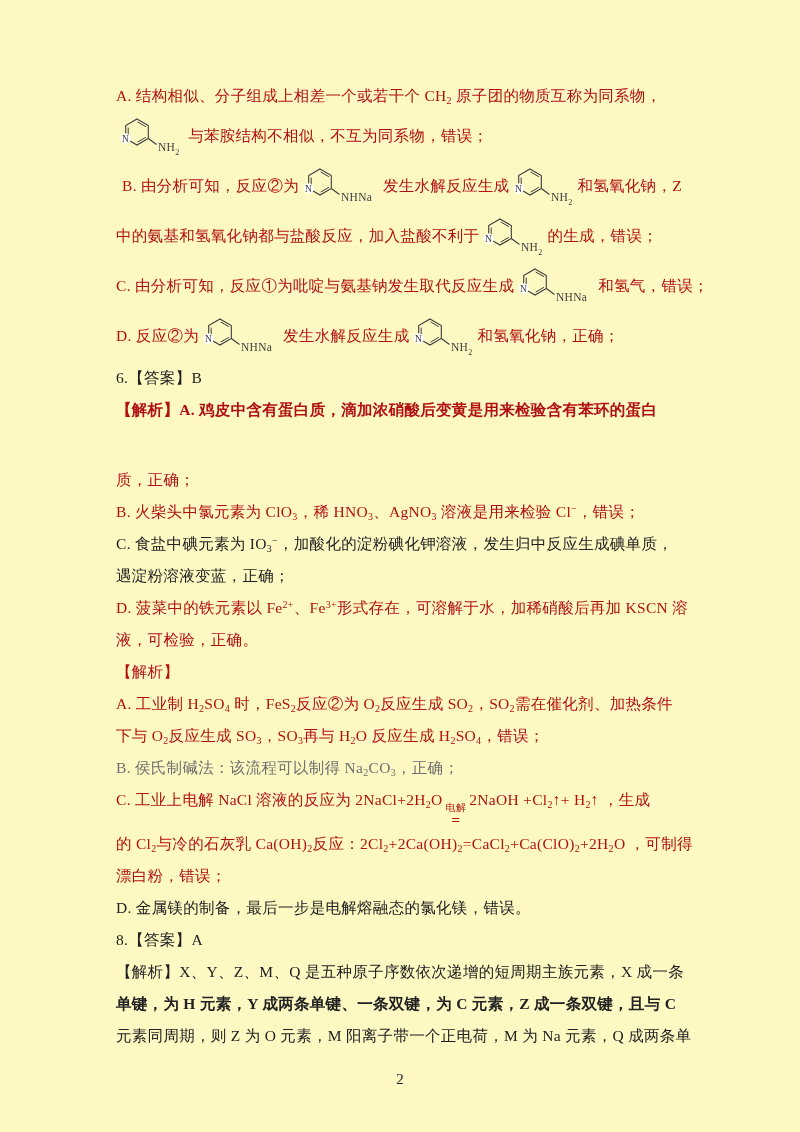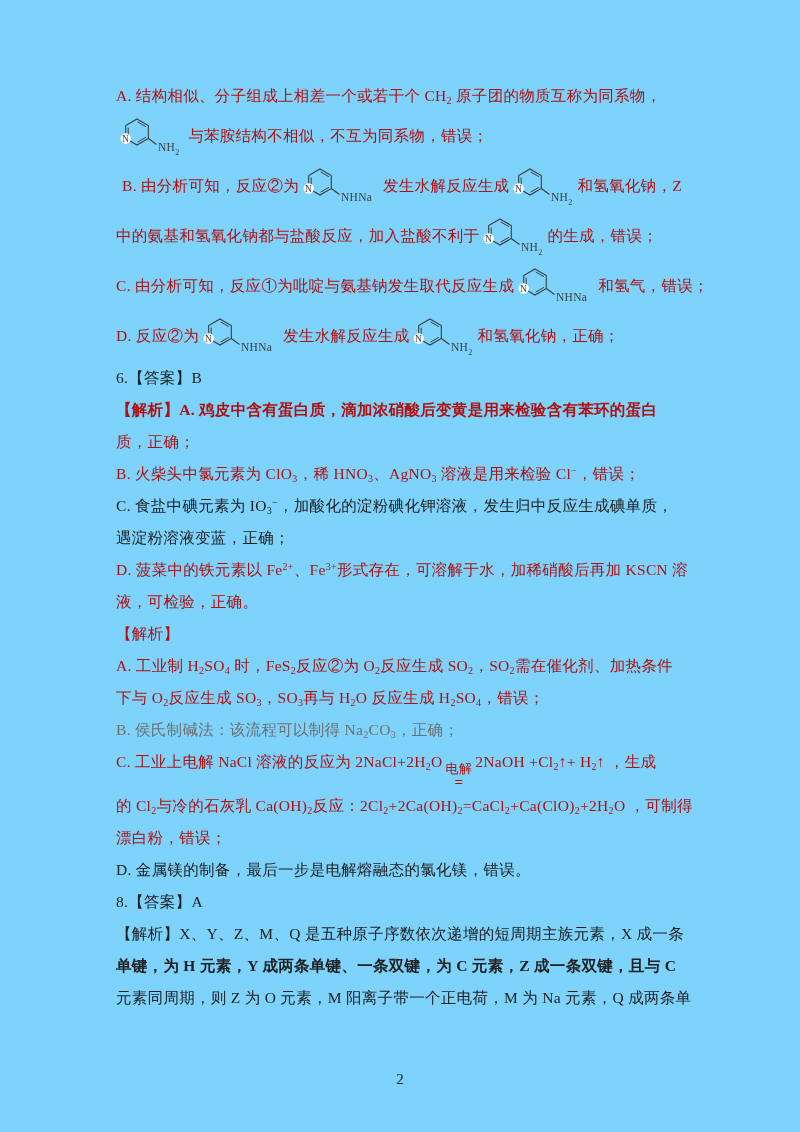--- a/index.html
+++ b/index.html
@@ -2,21 +2,21 @@
 <html><head>
 <meta charset="utf-8">
 <style>
   * { margin: 0; padding: 0; box-sizing: border-box; }
   html, body { background: #e8e8e8; }
   .page {
     position: relative;
     width: 800px;
     height: 1132px;
     margin: 0 auto;
-    background: #7dd3fc;
+    background: #fef9c3;
     font-family: "Liberation Serif", "DejaVu Serif", serif;
     overflow: hidden;
   }
   .doc-body {
     position: absolute;
     top: 80px;
     left: 116px;
     right: 112px;
   }
   .line {
@@ -31,21 +31,21 @@
   .struct { display: inline-block; vertical-align: middle; margin: 2px 1px; }
   .struct svg { display: block; }
   .overset {
     display: inline-flex;
     flex-direction: column;
     align-items: center;
     vertical-align: -6px;
     line-height: 1;
     margin: 0 3px;
   }
-  .overset .over { font-size: 13px; }
+  .overset .over { font-size: 10px; }
   .overset .obase { font-size: 15px; font-weight: bold; }
   .footer {
     position: absolute;
     left: 0;
     right: 0;
     bottom: 44px;
     text-align: center;
     font-size: 15px;
     color: #222222;
   }
@@ -119,21 +119,21 @@
             <line x1="20.6" y1="7.9" x2="28.9" y2="12.7" stroke="#3c3c3c" stroke-width="1"></line>
             <line x1="28.9" y1="23.3" x2="20.6" y2="28.1" stroke="#3c3c3c" stroke-width="1"></line>
             <line x1="11.2" y1="22.4" x2="11.2" y2="13.6" stroke="#3c3c3c" stroke-width="1"></line>
             <circle cx="8.7" cy="24.5" r="5.2" fill="#ffffff"></circle>
             <text x="8.7" y="27.8" font-size="9.5" text-anchor="middle" fill="#3c3c3c" font-family="Liberation Serif, serif">N</text>
             <line x1="31.3" y1="24.5" x2="39.5" y2="30.5" stroke="#3c3c3c" stroke-width="1.1"></line>
             <text x="41" y="37" font-size="11.5" fill="#3c3c3c" font-family="Liberation Serif, serif">NH<tspan dy="3.5" font-size="8">2</tspan></text>
           </svg></span><span>和氢氧化钠，正确；</span></div>
       <div class="line" style="color: rgb(33, 33, 33);"><span>6.【答案】B</span></div>
       <div class="line" style="color: rgb(176, 16, 16); font-weight: bold;"><span>【解析】A. 鸡皮中含有蛋白质，滴加浓硝酸后变黄是用来检验含有苯环的蛋白</span></div>
-      <div class="line" style="color: rgb(176, 16, 16);"><span>质，正确；</span></div>
+      <div class="line" style="color: rgb(176, 16, 16); margin-top: 38px;"><span>质，正确；</span></div>
       <div class="line" style="color: rgb(176, 16, 16);"><span>B. 火柴头中氯元素为 ClO</span><sub>3</sub><span>，稀 HNO</span><sub>3</sub><span>、AgNO</span><sub>3</sub><span> 溶液是用来检验 Cl</span><sup>−</sup><span>，错误；</span></div>
       <div class="line" style="color: rgb(33, 33, 33);"><span>C. 食盐中碘元素为 IO</span><sub>3</sub><sup>−</sup><span>，加酸化的淀粉碘化钾溶液，发生归中反应生成碘单质，</span></div>
       <div class="line" style="color: rgb(33, 33, 33);"><span>遇淀粉溶液变蓝，正确；</span></div>
       <div class="line" style="color: rgb(176, 16, 16);"><span>D. 菠菜中的铁元素以 Fe</span><sup>2+</sup><span>、Fe</span><sup>3+</sup><span>形式存在，可溶解于水，加稀硝酸后再加 KSCN 溶</span></div>
       <div class="line" style="color: rgb(176, 16, 16);"><span>液，可检验，正确。</span></div>
       <div class="line" style="color: rgb(176, 16, 16);"><span>【解析】</span></div>
       <div class="line" style="color: rgb(176, 16, 16);"><span>A. 工业制 H</span><sub>2</sub><span>SO</span><sub>4</sub><span> 时，FeS</span><sub>2</sub><span>反应②为 O</span><sub>2</sub><span>反应生成 SO</span><sub>2</sub><span>，SO</span><sub>2</sub><span>需在催化剂、加热条件</span></div>
       <div class="line" style="color: rgb(176, 16, 16);"><span>下与 O</span><sub>2</sub><span>反应生成 SO</span><sub>3</sub><span>，SO</span><sub>3</sub><span>再与 H</span><sub>2</sub><span>O 反应生成 H</span><sub>2</sub><span>SO</span><sub>4</sub><span>，错误；</span></div>
       <div class="line" style="color: rgb(111, 111, 111);"><span>B. 侯氏制碱法：该流程可以制得 Na</span><sub>2</sub><span>CO</span><sub>3</sub><span>，正确；</span></div>
       <div class="line" style="color: rgb(176, 16, 16);"><span>C. 工业上电解 NaCl 溶液的反应为 2NaCl+2H</span><sub>2</sub><span>O</span><span class="overset">

